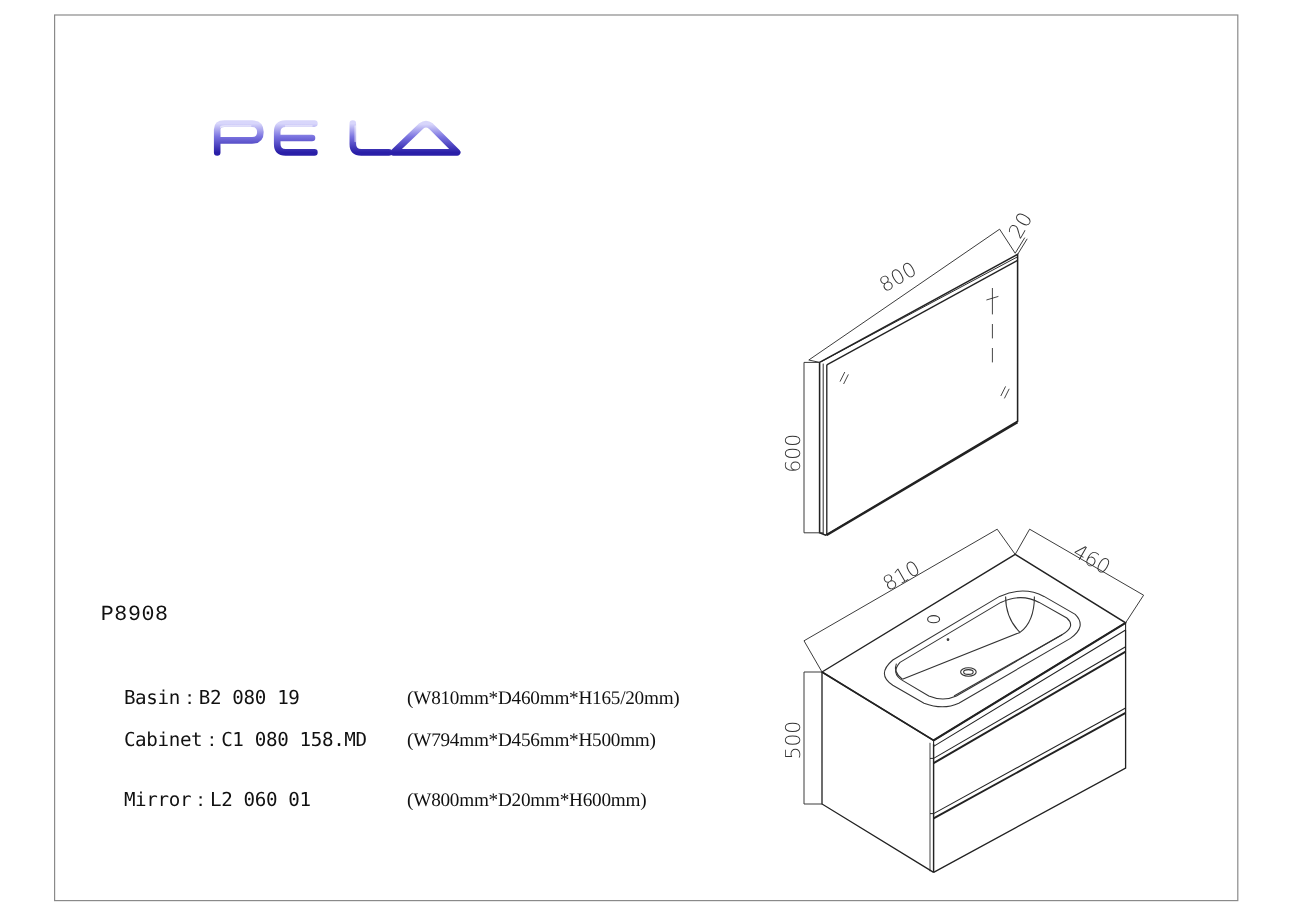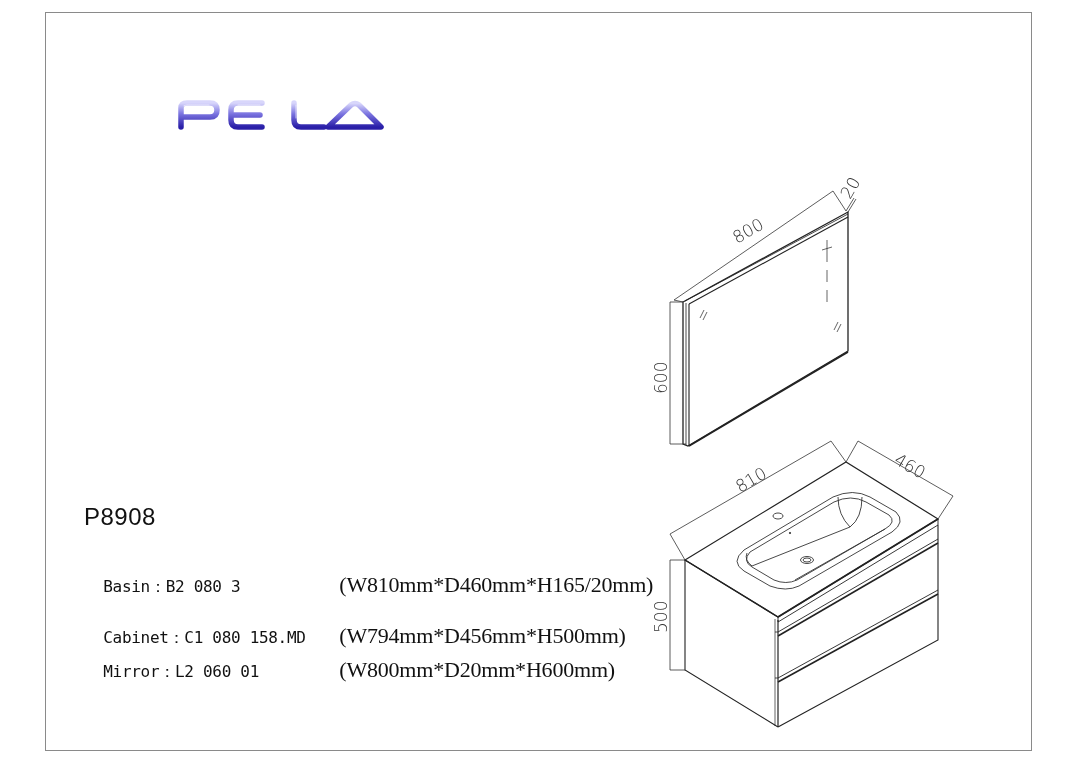--- a/index.html
+++ b/index.html
@@ -1,24 +1,24 @@
 <!DOCTYPE html>
 <html><head>
   <meta charset="utf-8">
   <style>
     html, body { margin: 0; padding: 0; background: #ffffff; }
     body { width: 1080px; height: 763px; position: relative; overflow: hidden; font-family: "DejaVu Serif", serif; }
     .sheet-border { position: absolute; left: 45px; top: 12px; width: 987px; height: 739px; border: 1.5px solid #8a8a8a; box-sizing: border-box; }
     .logo { position: absolute; left: 176px; top: 96px; width: 210px; height: 38px; }
-    .model-code { position: absolute; left: 84px; top: 503px; font-family: Liberation Sans, sans-serif; font-size: 24px; color: #111; letter-spacing: 0.5px; }
+    .model-code { position: absolute; left: 84px; top: 503px; font-family: Liberation Mono, monospace; font-size: 18px; color: #111; letter-spacing: 0.5px; }
     .spec-row { position: absolute; left: 84px; font-family: "DejaVu Sans Mono", monospace; font-size: 16px; color: #111; white-space: pre; }
     .spec-label { display: inline-block; width: 236px; letter-spacing: -0.3px; }
-    .spec-dim { display: inline-block; font-family: "Liberation Serif", serif; font-size: 22px; letter-spacing: -0.2px; }
+    .spec-dim { display: inline-block; font-family: "Liberation Serif", serif; font-size: 16px; letter-spacing: -0.2px; }
     .row-basin { top: 553px; }
-    .row-cabinet { top: 604px; }
+    .row-cabinet { top: 588px; }
     .row-mirror { top: 638px; }
     .drawing { position: absolute; left: 0; top: 0; width: 1080px; height: 763px; }
     .dim-text { font-family: "DejaVu Sans", sans-serif; font-size: 17px; fill: #333; font-weight: 300; }
   </style>
 </head>
 <body>
 
 <div class="sheet-border"></div>
 
 <svg class="logo" viewBox="0 0 210 38">
@@ -44,21 +44,21 @@
   <g fill="none" stroke="#ffffff" stroke-opacity="0.55" stroke-width="1.2" stroke-linecap="round">
     <path d="M8 10 Q8 9 11 9 L33 9"></path>
     <path d="M84 9 L62 9"></path>
     <path d="M120 9 L120 22"></path>
   </g>
 </svg>
 
 <div class="model-code">P8908</div>
 
 <div class="spec-row row-basin">
-  <span class="spec-label">Basin：B2 080 3</span><span class="spec-dim">(W810mm*D460mm*H165/20mm)</span>
+  <span class="spec-label">Basin：B2 080 19</span><span class="spec-dim">(W810mm*D460mm*H165/20mm)</span>
 </div>
 <div class="spec-row row-cabinet">
   <span class="spec-label">Cabinet：C1 080 158.MD</span><span class="spec-dim">(W794mm*D456mm*H500mm)</span>
 </div>
 <div class="spec-row row-mirror">
   <span class="spec-label">Mirror：L2 060 01</span><span class="spec-dim">(W800mm*D20mm*H600mm)</span>
 </div>
 
 <svg class="drawing" viewBox="0 0 1080 763">
 

